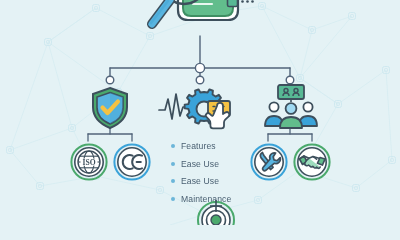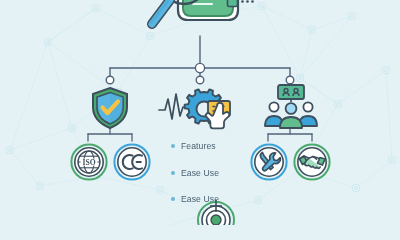--- a/index.html
+++ b/index.html
@@ -7,21 +7,21 @@
     width:400px;height:225px;overflow:hidden;
     font-family:"Liberation Sans","DejaVu Sans",sans-serif;
     background:#e4f2f5;
   }
   #stage{position:relative;width:400px;height:225px;overflow:hidden;background:#e4f2f5;}
   .layer{position:absolute;left:0;top:0;width:400px;height:225px;}
   #bg-net{opacity:1;}
   .abs{position:absolute;}
   .bullets{
     position:absolute;left:171px;top:142px;width:92px;
-    display:flex;flex-direction:column;gap:18px;
+    display:flex;flex-direction:column;gap:9px;
   }
   .bullet-row{display:flex;align-items:center;gap:6px;}
   .bullet-dot{
     width:4px;height:4px;border-radius:50%;background:#6cb6d9;flex:none;
   }
   .bullet-text{
     font-size:8.6px;color:#4a6072;letter-spacing:.1px;white-space:nowrap;line-height:1;
   }
 </style>
 </head>
@@ -313,20 +313,24 @@
       <span class="bullet-text">Features</span>
     </div>
     <div class="bullet-row">
       <span class="bullet-dot"></span>
       <span class="bullet-text">Ease Use</span>
     </div>
     <div class="bullet-row">
       <span class="bullet-dot"></span>
       <span class="bullet-text">Ease Use</span>
     </div>
+    <div class="bullet-row">
+      <span class="bullet-dot"></span>
+      <span class="bullet-text">Maintenance</span>
+    </div>
   </div>
 
   <svg class="abs" style="left:196px;top:200px;" width="40" height="40" viewBox="0 0 40 40">
     <circle cx="20" cy="20" r="18" fill="none" stroke="#4aa96c" stroke-width="2"></circle>
     <circle cx="20" cy="20" r="14" fill="#ffffff" stroke="#3d4f5c" stroke-width="1.6"></circle>
     <circle cx="20" cy="20" r="9.5" fill="none" stroke="#3d4f5c" stroke-width="1.6"></circle>
     <circle cx="20" cy="20" r="5" fill="#4aa96c" stroke="#3d4f5c" stroke-width="1.4"></circle>
     <path d="M20 0 V12" stroke="#3d4f5c" stroke-width="1.6"></path>
     <path d="M14 6 H26" stroke="#3d4f5c" stroke-width="1.6"></path>
   </svg>

